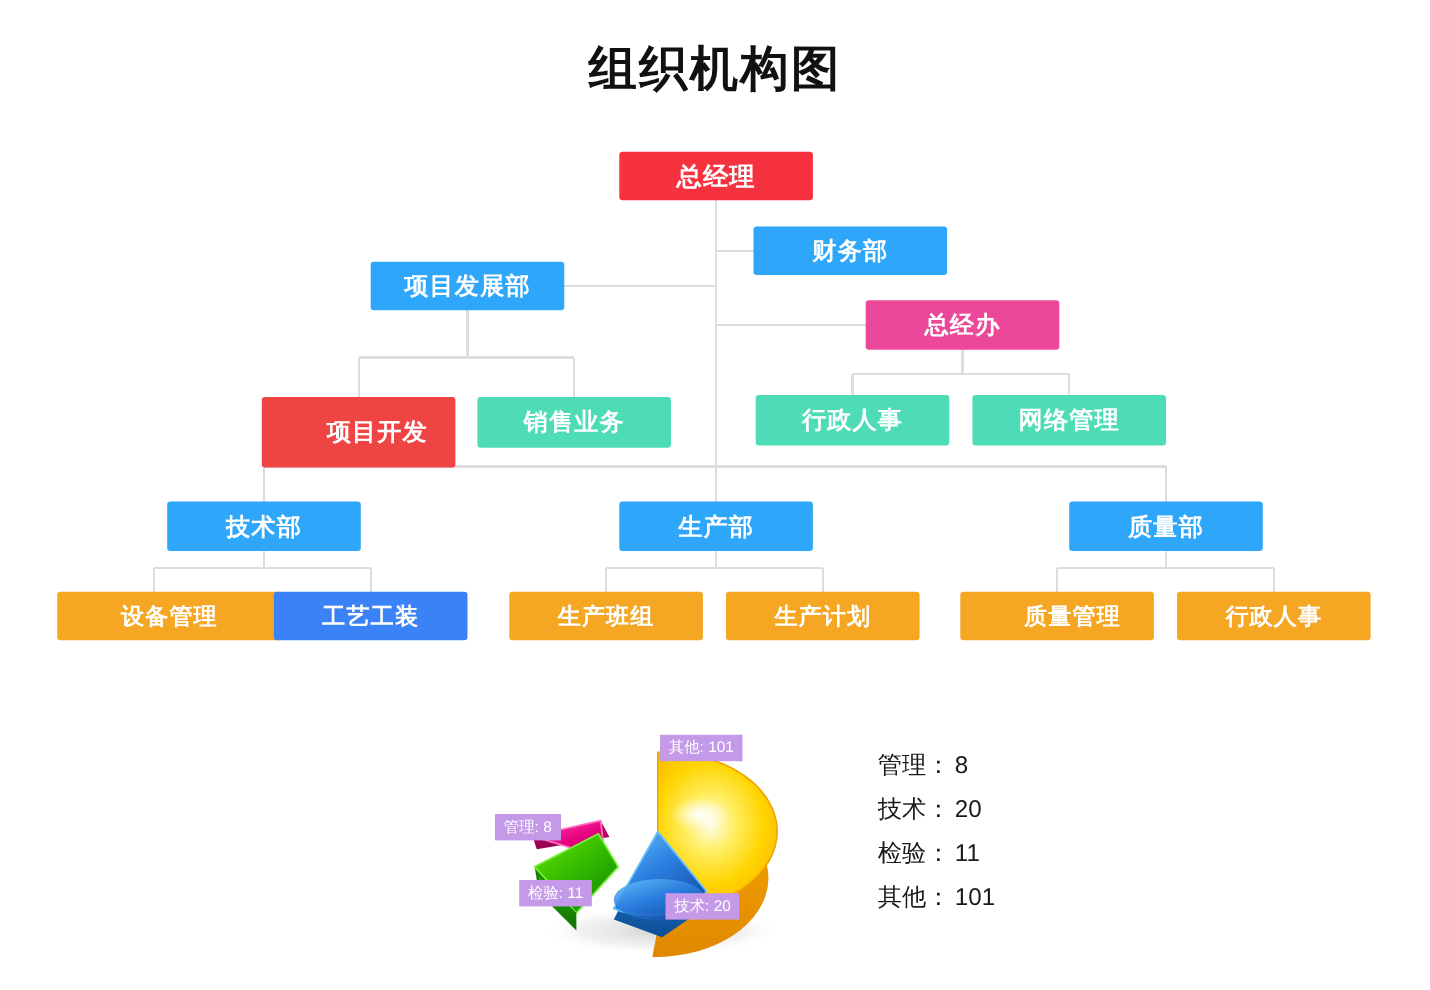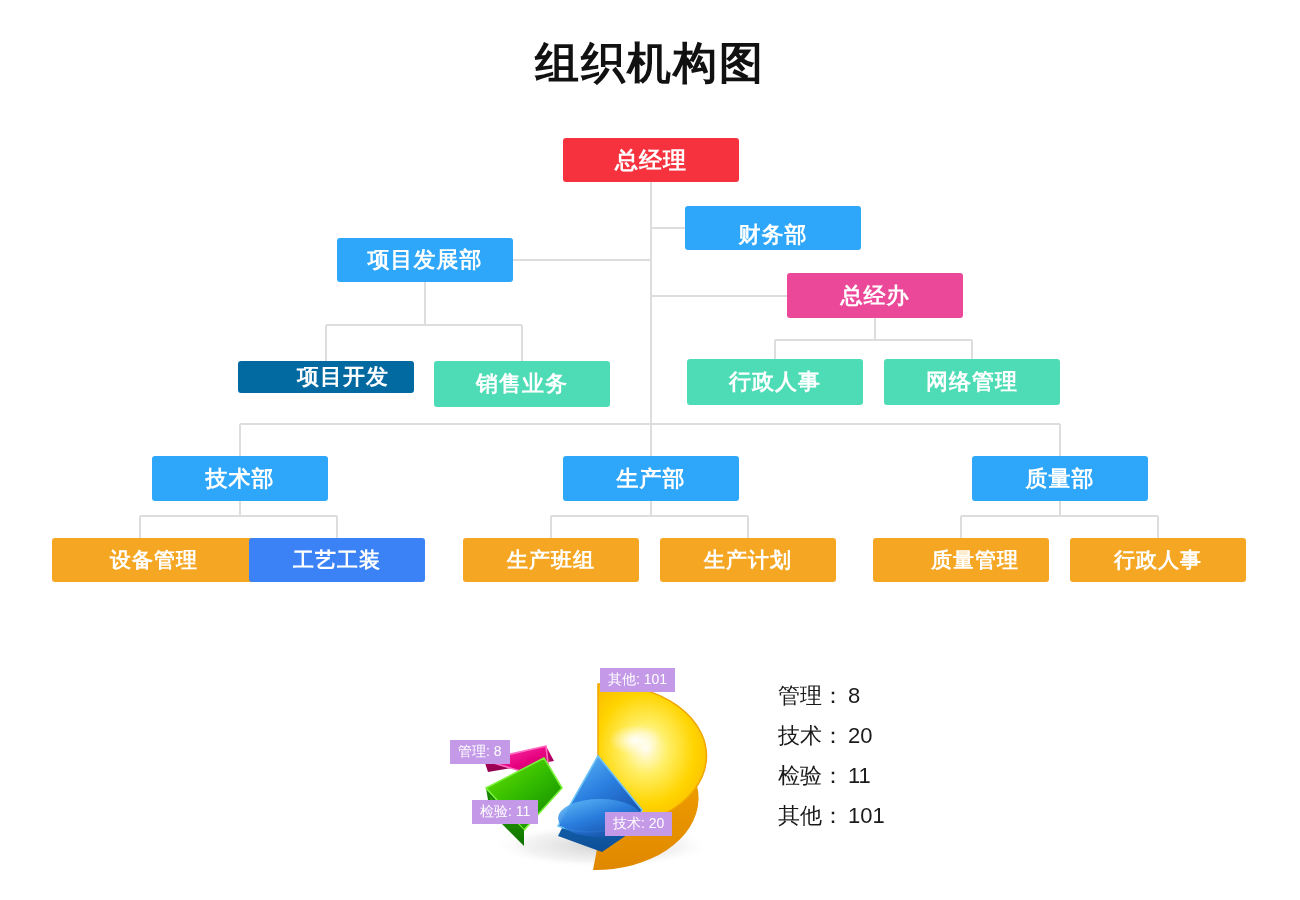--- a/index.html
+++ b/index.html
@@ -81,21 +81,21 @@
     color: #ffffff;
     font-size: 14px;
     padding: 3px 8px 4px 8px;
     white-space: nowrap;
     line-height: 17px;
     z-index: 9;
   }
 
   #legend {
     position: absolute;
-    left: 778px;
+    left: 798px;
     top: 676px;
     width: 260px;
   }
   .legend-row {
     font-size: 22px;
     color: #1a1a1a;
     line-height: 40px;
     white-space: nowrap;
   }
   .legend-row .lg-name { }
@@ -137,30 +137,30 @@
       <line x1="1060" y1="501" x2="1060" y2="516" stroke="#dddddd" stroke-width="2" shape-rendering="crispEdges"></line>
       <line x1="961" y1="516" x2="1158" y2="516" stroke="#dddddd" stroke-width="2" shape-rendering="crispEdges"></line>
       <line x1="961" y1="516" x2="961" y2="538" stroke="#dddddd" stroke-width="2" shape-rendering="crispEdges"></line>
       <line x1="1158" y1="516" x2="1158" y2="538" stroke="#dddddd" stroke-width="2" shape-rendering="crispEdges"></line>
     </svg>
 
   <div id="nodes-layer">
       <div class="node lvl0" style="left: 563px; top: 138px; width: 176px; height: 44px; background: rgb(247, 50, 63);">
         <span>总经理</span>
       </div>
-      <div class="node lvl1" style="left: 685px; top: 206px; width: 176px; height: 44px; background: rgb(46, 167, 250); align-items: flex-end;">
+      <div class="node lvl1" style="left: 685px; top: 206px; width: 176px; height: 44px; background: rgb(46, 167, 250);">
         <span>财务部</span>
       </div>
       <div class="node lvl1" style="left: 337px; top: 238px; width: 176px; height: 44px; background: rgb(46, 167, 250);">
         <span>项目发展部</span>
       </div>
       <div class="node lvl1" style="left: 787px; top: 273px; width: 176px; height: 45px; background: #ec4899;">
         <span>总经办</span>
       </div>
-      <div class="node lvl2" style="left: 238px; top: 361px; width: 176px; height: 32px; background: #0369a1; padding-left: 34px;">
+      <div class="node lvl2" style="left: 238px; top: 361px; width: 176px; height: 64px; background: #ef4444; padding-left: 34px;">
         <span>项目开发</span>
       </div>
       <div class="node lvl2" style="left: 434px; top: 361px; width: 176px; height: 46px; background: rgb(77, 220, 181);">
         <span>销售业务</span>
       </div>
       <div class="node lvl2" style="left: 687px; top: 359px; width: 176px; height: 46px; background: rgb(77, 220, 181);">
         <span>行政人事</span>
       </div>
       <div class="node lvl2" style="left: 884px; top: 359px; width: 176px; height: 46px; background: rgb(77, 220, 181);">
         <span>网络管理</span>

